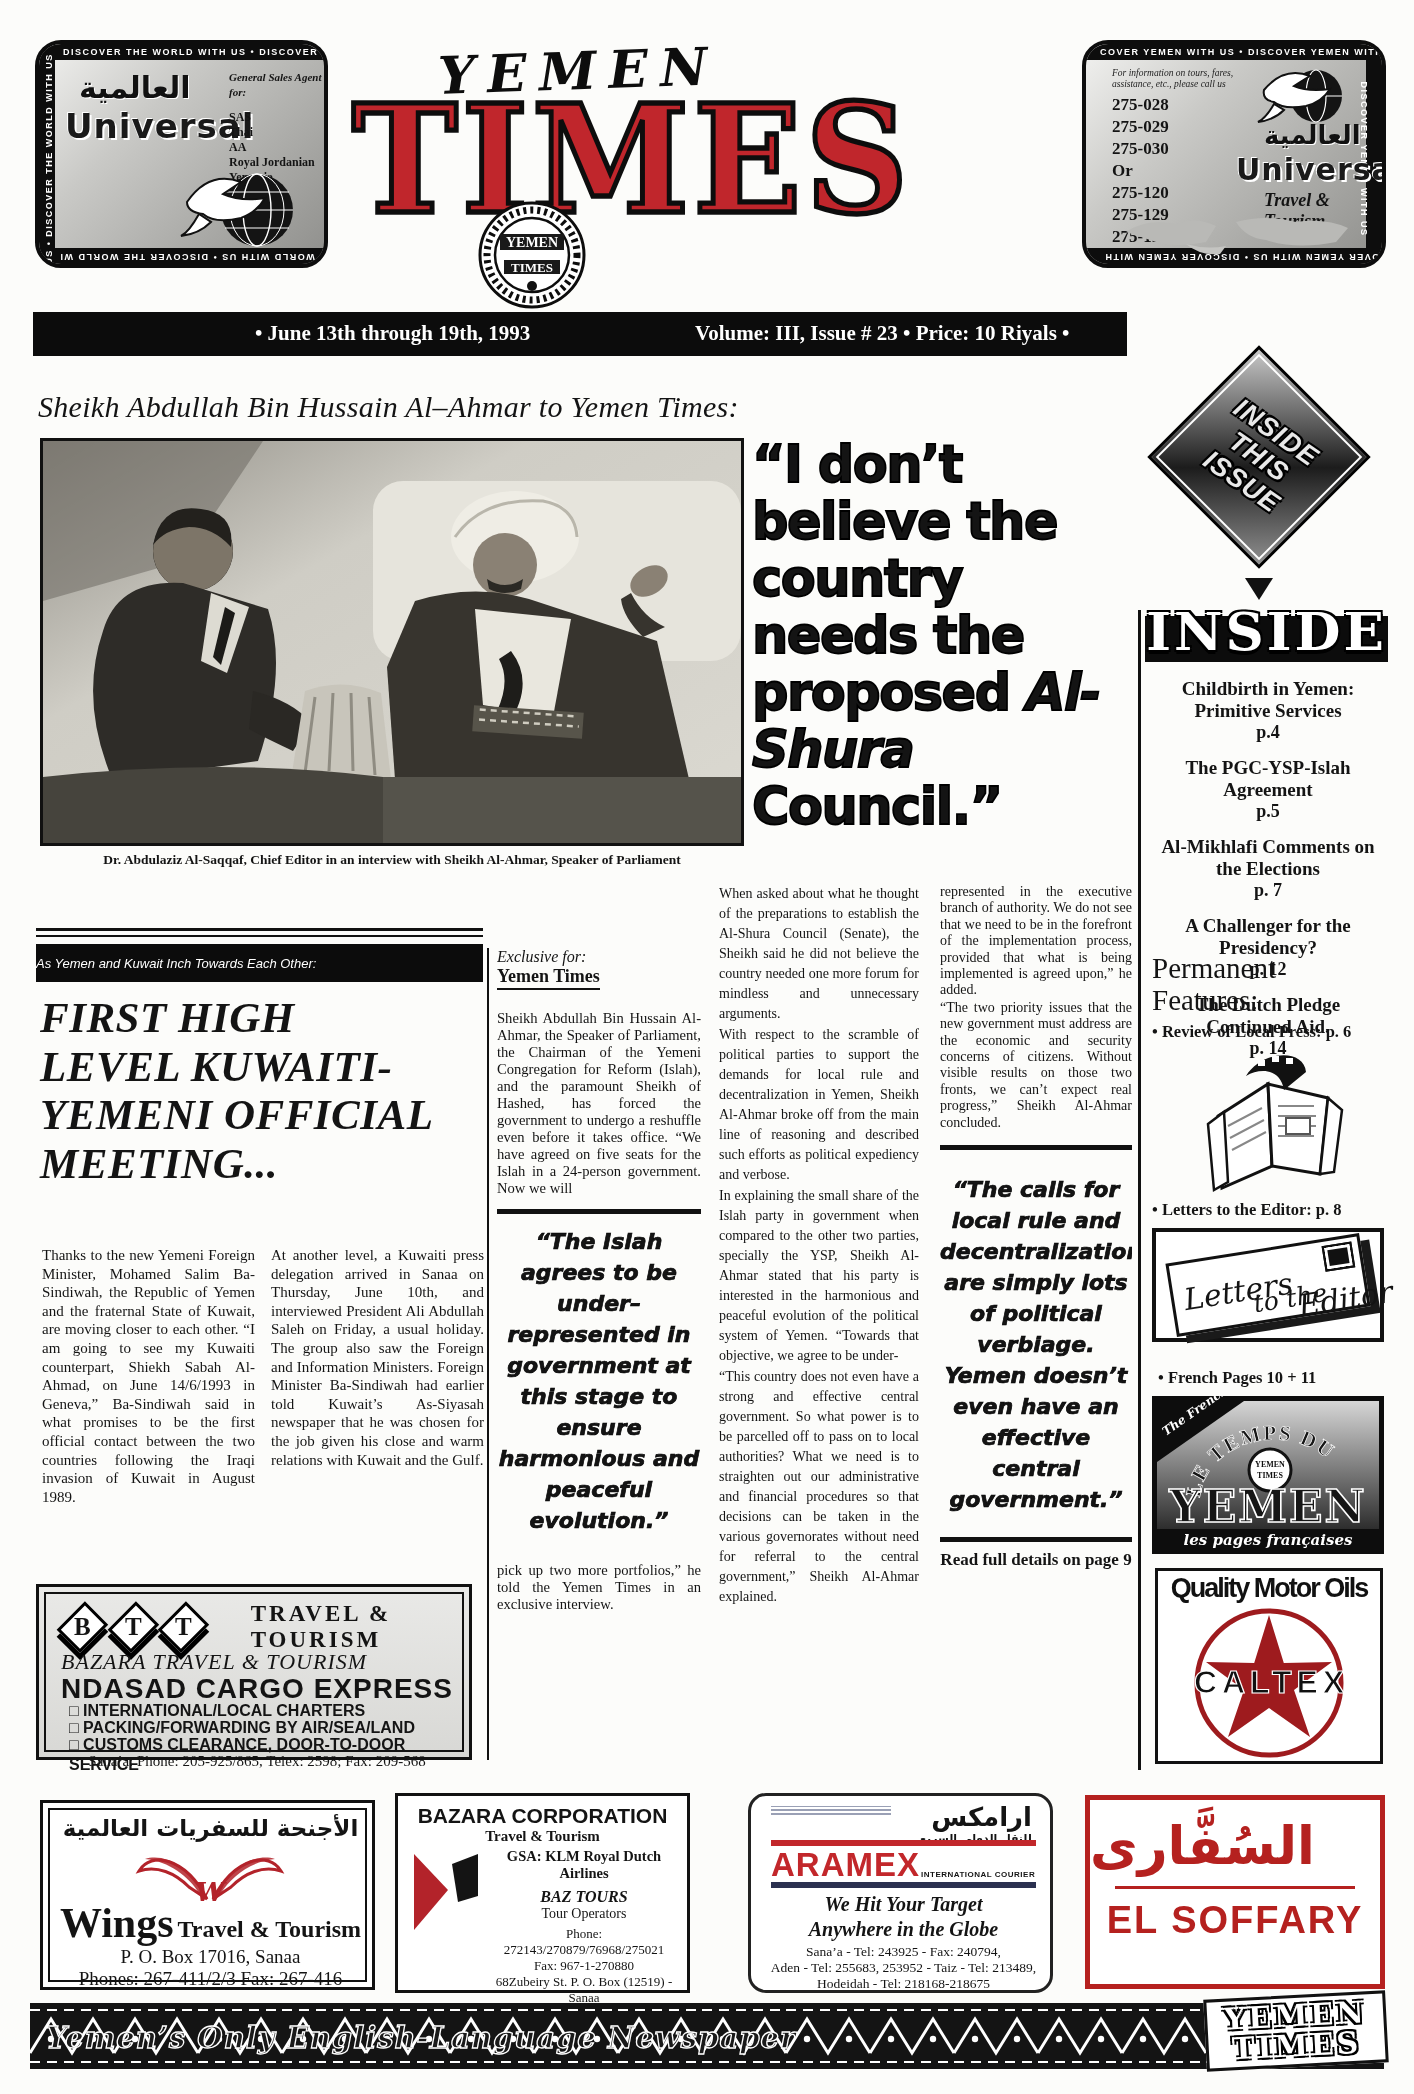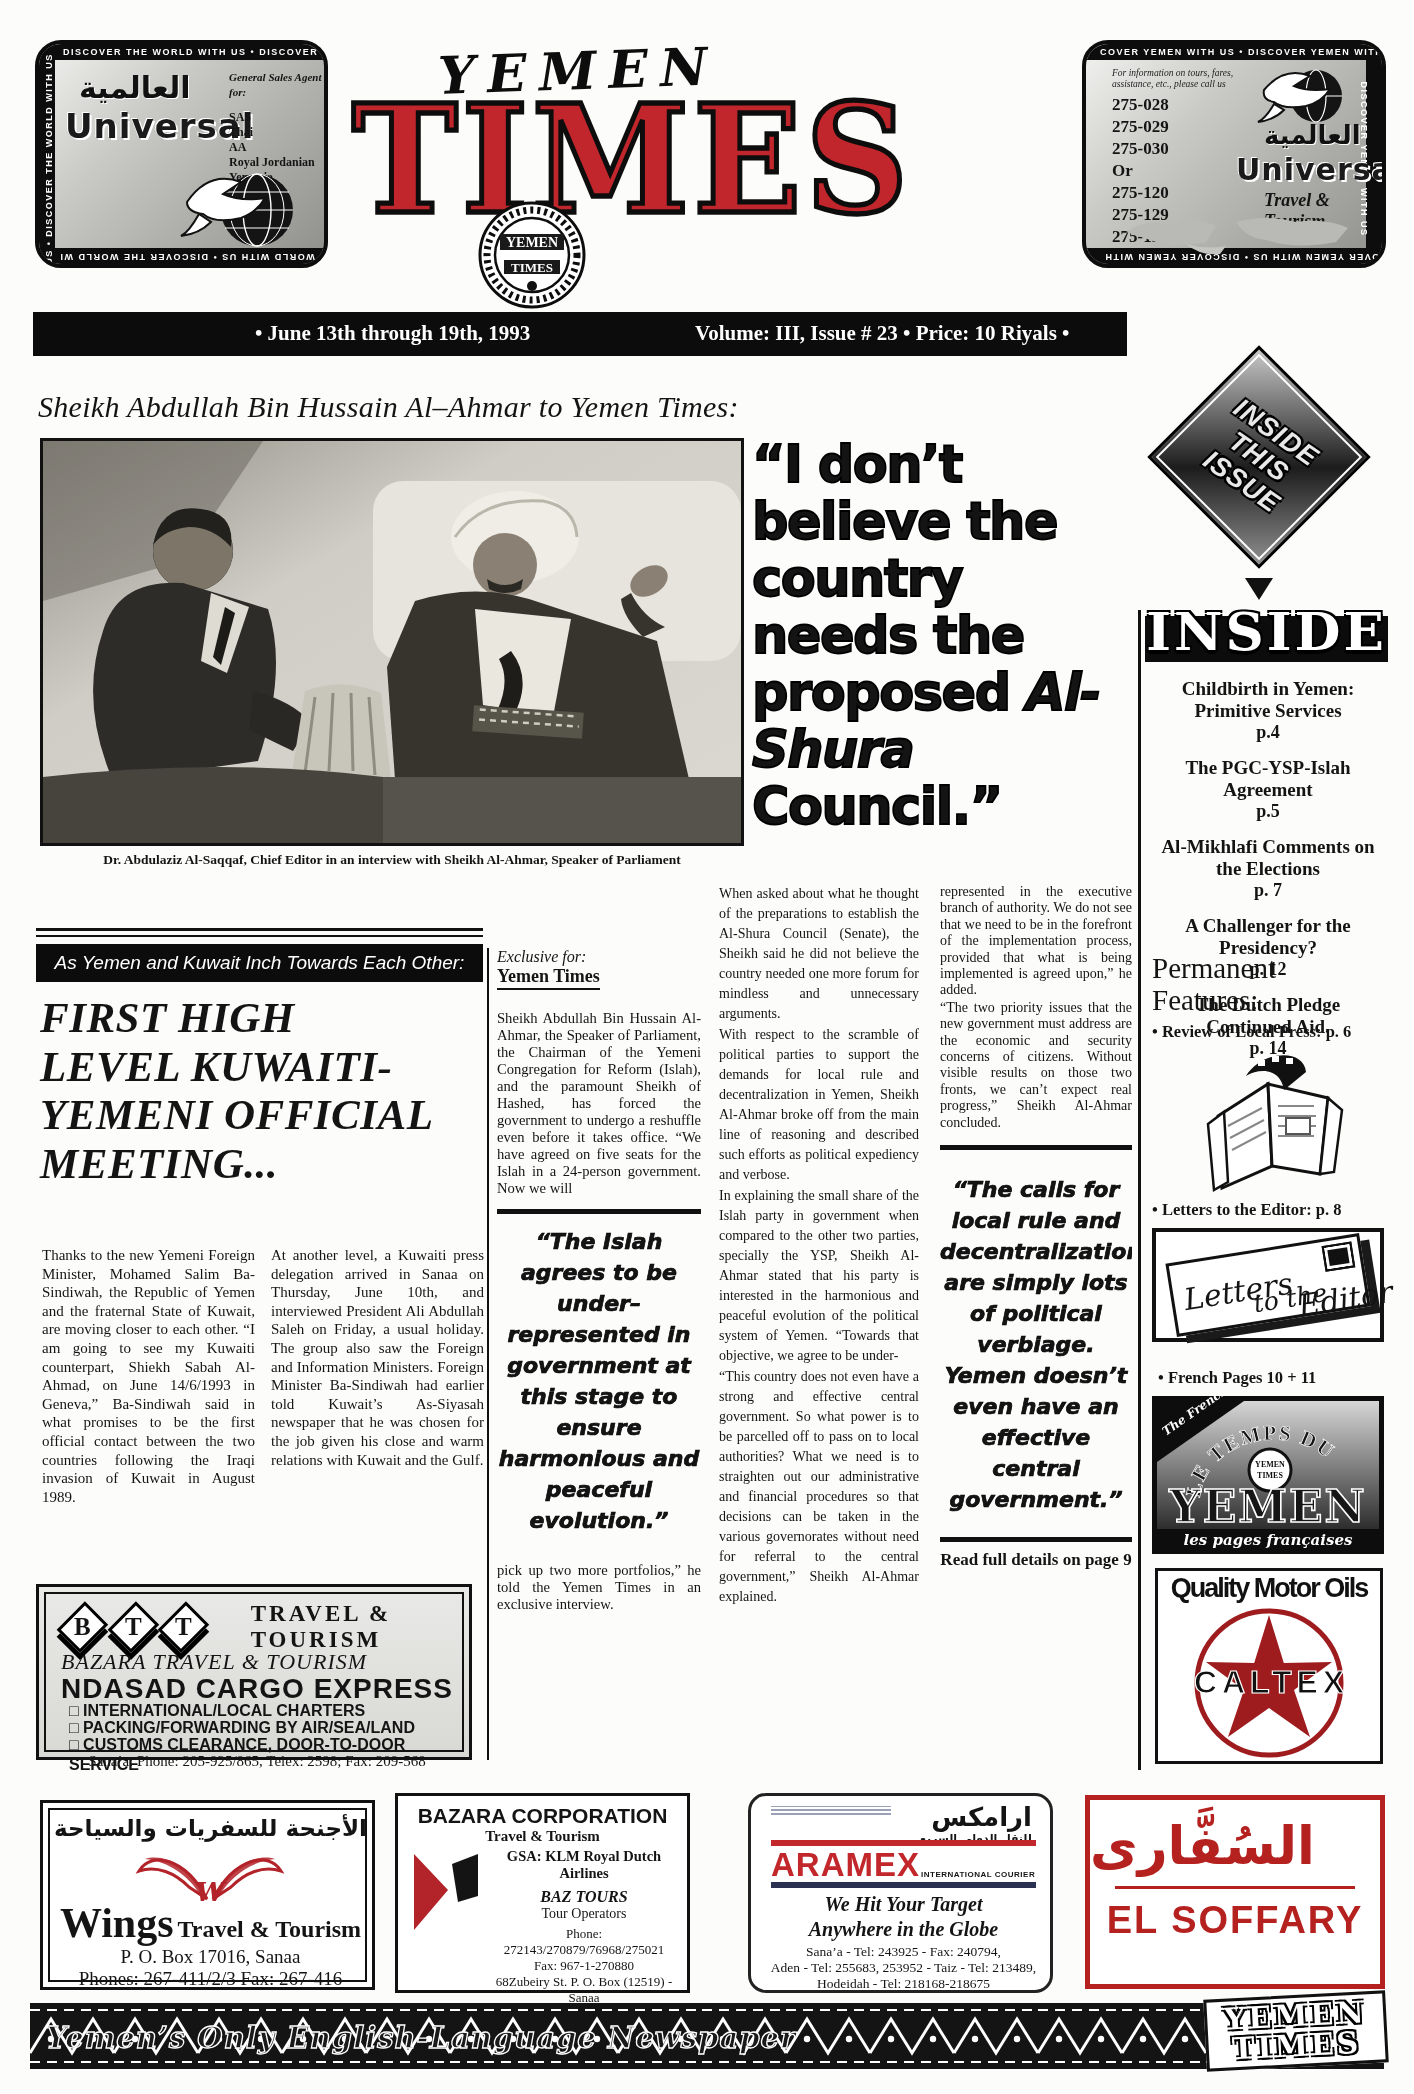--- a/index.html
+++ b/index.html
@@ -38,21 +38,21 @@
 .permhead{font-size:29px;line-height:32px}
 .feat{font-weight:bold;font-size:16.5px}
 .lettersbox{border:4px solid #111;background:#fff}
 .envel{position:absolute;left:14px;top:16px;width:196px;height:74px;background:#fff;border:3px solid #111;transform:rotate(-9deg);box-shadow:9px 8px 0 #1a1a1a}
 .envel span{position:absolute;font-style:italic;font-family:"DejaVu Serif",serif}
 .frbox{background:#0d0d0d}
 .caltexbox{border:3px solid #111;background:#fff}
 .vrule{background:#111}
 
 .dbl{border-top:3px solid #111;border-bottom:2px solid #111;height:9px}
-.kickbar{background:#0c0c0c;color:#fff;font-family:"Liberation Sans",sans-serif;font-style:italic;font-size:19px;display:flex;align-items:center;justify-content:center}
+.kickbar{background:#0c0c0c;color:#fff;font-family:"Liberation Sans",sans-serif;font-style:italic;font-size:13px;display:flex;align-items:center;}
 .arthead{font-weight:bold;font-style:italic;font-size:43px;line-height:1.13;letter-spacing:.5px}
 .bodycols{column-count:2;column-gap:16px;font-size:15px;line-height:18.6px;text-align:justify}
 .coltxt{font-size:14.6px;line-height:17px;text-align:justify}
 .coltxt p{margin:0 0 1px 0}
 .exlabel{font-style:italic;font-size:16px}
 .exbrand{font-weight:bold;font-size:18px;border-bottom:2px solid #111;display:inline-block;padding-bottom:1px}
 .trule{height:5px;background:#111}
 .pullq{font-family:"DejaVu Sans",sans-serif;font-weight:bold;font-style:italic;font-size:22px;line-height:31px;text-align:center;-webkit-text-stroke:.7px #000}
 .readmore{font-weight:bold;font-size:17px;text-align:center}
 
@@ -370,21 +370,21 @@
     <p>“The two priority issues that the new government must address are the economic and security concerns of citizens. Without visible results on those two fronts, we can’t expect real progress,” Sheikh Al-Ahmar concluded.</p>
   </div>
   <div class="trule" style="margin:14px 0 24px 0"></div>
   <div class="pullq">“The calls for local rule and decentralization are simply lots of political verbiage. Yemen doesn’t even have an effective central government.”</div>
   <div class="trule" style="margin:22px 0 8px 0"></div>
   <div class="readmore">Read full details on page 9</div>
 </div>
 
 <div class="abs badouter" style="left:40px;top:1800px;width:335px;height:190px">
   <div class="badinner"></div>
-  <div class="abs" style="left:0;top:12px;width:335px;text-align:center;font-family:'DejaVu Sans',sans-serif;font-weight:bold;font-size:23px">الأجنحة للسفريات والسياحة</div>
+  <div class="abs" style="left:0;top:12px;width:335px;text-align:center;font-family:'DejaVu Sans',sans-serif;font-weight:bold;font-size:23px">الأجنحة للسفريات العالمية</div>
   <svg class="abs" style="left:92px;top:40px" width="150" height="62" viewBox="0 0 150 62">
     <path d="M72,56 C50,14 16,8 4,28 C22,22 40,30 54,44 Z" fill="none" stroke="#b3232a" stroke-width="3"></path>
     <path d="M72,56 C56,22 28,10 10,16 C34,18 54,34 64,50 Z" fill="#b3232a" opacity="0.85"></path>
     <path d="M78,56 C100,14 134,8 146,28 C128,22 110,30 96,44 Z" fill="none" stroke="#b3232a" stroke-width="3"></path>
     <path d="M78,56 C94,22 122,10 140,16 C116,18 96,34 86,50 Z" fill="#b3232a" opacity="0.85"></path>
     <text x="75" y="58" text-anchor="middle" font-family="DejaVu Serif,serif" font-style="italic" font-weight="bold" font-size="26" fill="#b3232a">W</text>
   </svg>
   <div class="abs" style="left:0;top:96px;width:335px;text-align:center">
     <span class="wingsName">Wings</span>
     <span class="wingsTag">Travel &amp; Tourism</span>

